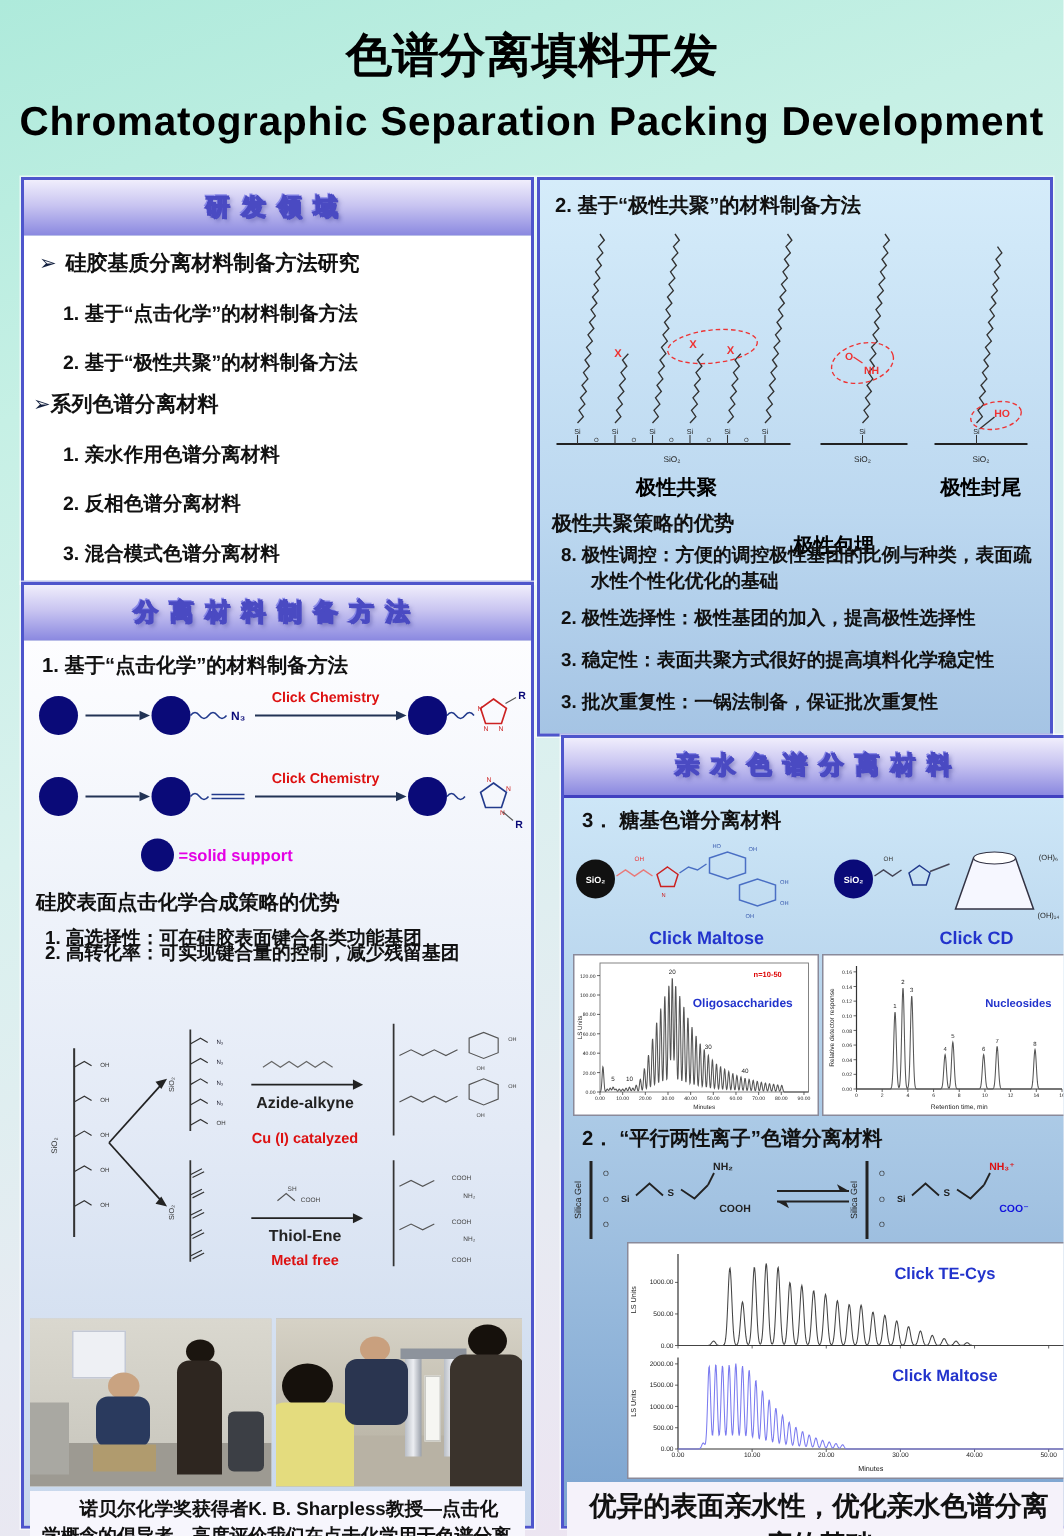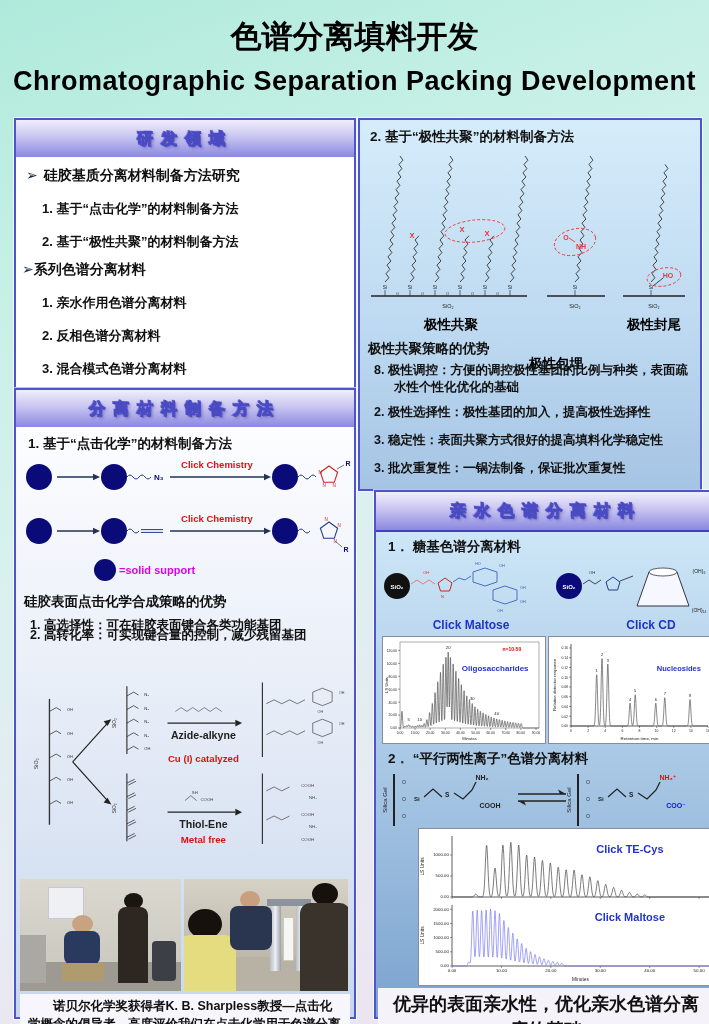--- a/index.html
+++ b/index.html
@@ -283,21 +283,21 @@
     <div class="sec-title" style="top:220px;left:8px;">极性共聚策略的优势</div>
     <div class="adv hang" style="top:242px;">8. 极性调控：方便的调控极性基团的比例与种类，表面疏水性个性化优化的基础</div>
     <div class="adv hang" style="top:284px;">2. 极性选择性：极性基团的加入，提高极性选择性</div>
     <div class="adv hang" style="top:312px;">3. 稳定性：表面共聚方式很好的提高填料化学稳定性</div>
     <div class="adv hang" style="top:340px;">3. 批次重复性：一锅法制备，保证批次重复性</div>
   </div>
 
   <div class="panel" id="rp2" style="left:374px;top:490px;width:340px;height:525px;">
     <div class="phead" style="height:38px;line-height:38px;"><span>亲水色谱分离材料</span></div>
     <div class="pbody" style="top:40px;">
-      <div class="sec-title" style="top:6px;">1． 糖基色谱分离材料</div>
+      <div class="sec-title" style="top:6px;">3． 糖基色谱分离材料</div>
 
       <svg width="336" height="62" style="position:absolute;top:24px;left:1px;" viewBox="0 0 336 62">
         <circle cx="20" cy="30" r="13" fill="#111"></circle>
         <text x="20" y="32.5" font-size="6" font-weight="bold" fill="#fff" text-anchor="middle">SiO₂</text>
         <path d="M34 28 l6 -4 l6 4 l6 -4 l6 4" fill="none" stroke="#e87a7a" stroke-width="1"></path>
         <text x="46" y="18" font-size="4.2" fill="#e33">OH</text>
         <polygon points="68,22 75,27 72.5,35 63.5,35 61,27" fill="none" stroke="#cc2222" stroke-width="1"></polygon>
         <text x="64" y="42" font-size="3.8" fill="#cc2222">N</text>
         <path d="M76 26 l6 -4 l6 2 l6 -4" fill="none" stroke="#4a6fc4" stroke-width="1"></path>
         <polygon points="96,16 108,12 120,16 120,26 108,30 96,26" fill="none" stroke="#4a6fc4" stroke-width="1"></polygon>

